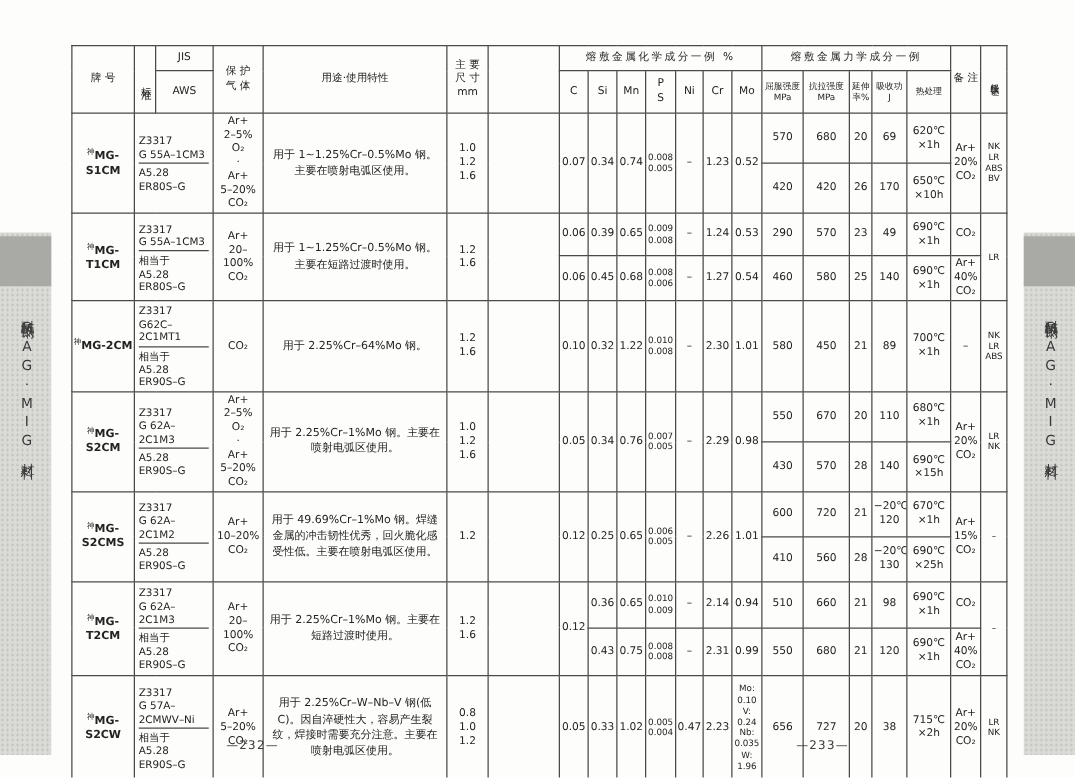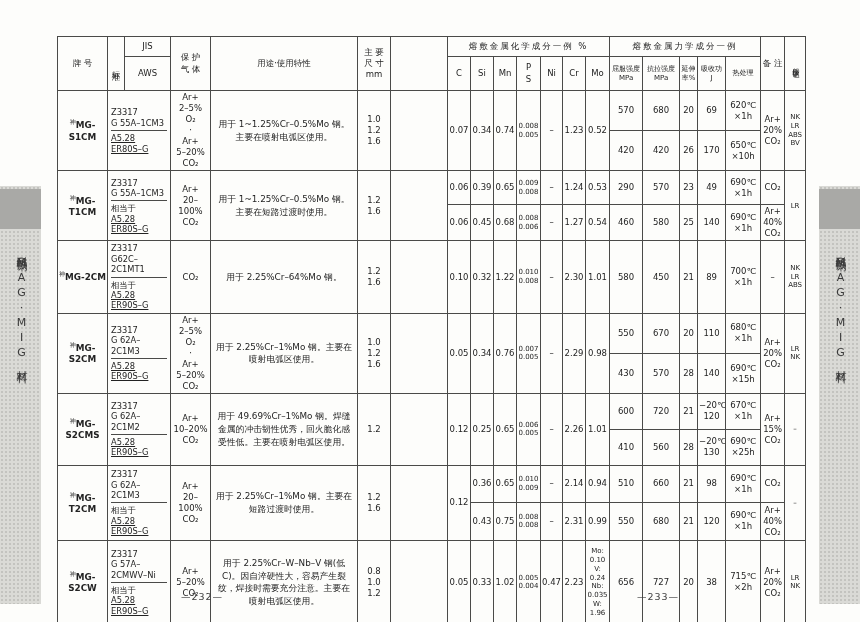--- a/index.html
+++ b/index.html
@@ -21,21 +21,21 @@
   .pre{white-space:pre-line;}
   .sp{letter-spacing:2px;}
   .tiny{font-size:7px;line-height:1.25;}
   .left-al{text-align:center;padding:2px 4px;font-size:8.8px;line-height:1.45;}
   .brand{font-size:8.8px;font-weight:bold;text-align:center;padding:0 1px;}
   .brand sup{font-size:6px;font-weight:normal;}
   .std{text-align:left;padding:2px 3px;font-size:8.3px;line-height:1.25;}
   .std .jis{border-bottom:1px solid #4a4a48;padding-bottom:2px;margin-bottom:2px;white-space:pre-line;}
   .std .equiv{white-space:pre-line;}
   .std .equiv:empty{display:none;}
-  .std .aws{white-space:pre-line;text-decoration:underline;}
+  .std .aws{white-space:pre-line;}
   .vert span{writing-mode:vertical-rl;text-orientation:upright;letter-spacing:1px;display:inline-block;}
   .pageno{position:absolute;top:591px;width:100px;text-align:center;font-size:9.5px;color:#3d3d3d;letter-spacing:1px;}
   .pageno.l{left:152px;} .pageno.r{left:608px;text-align:center;}
 </style>
 </head>
 <body>
 
 <div class="page">
 
   <div class="strip left">

